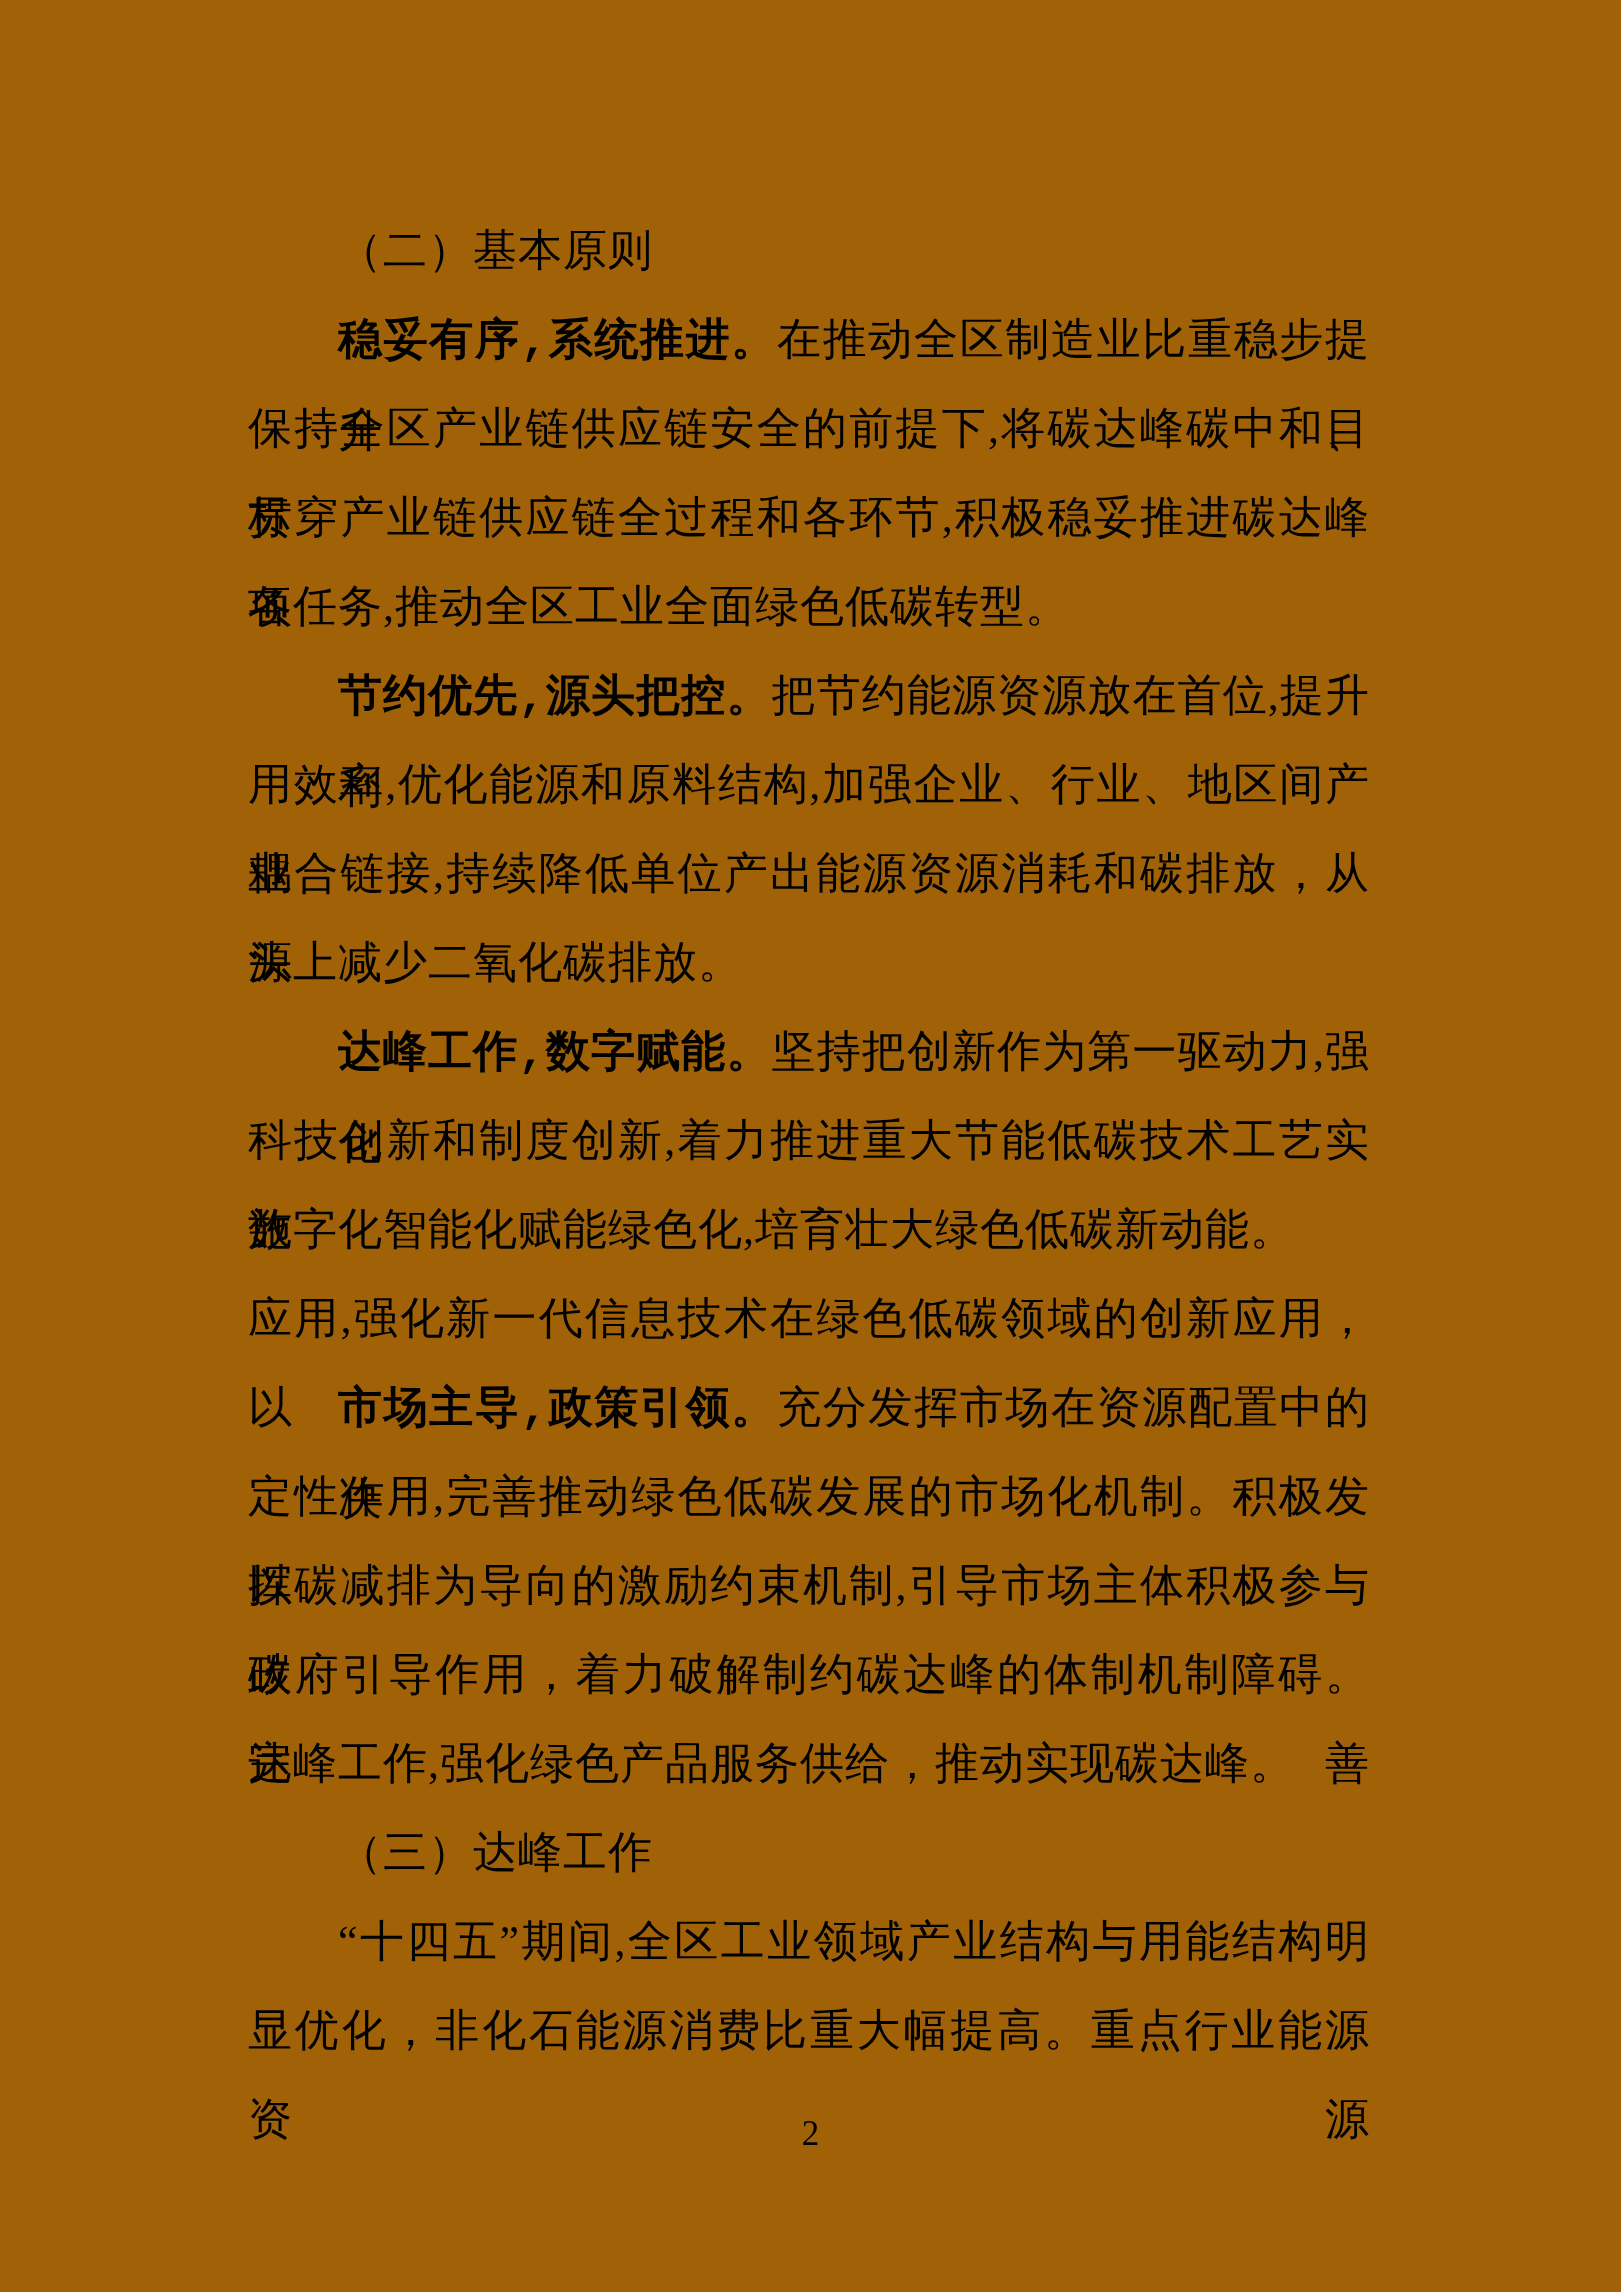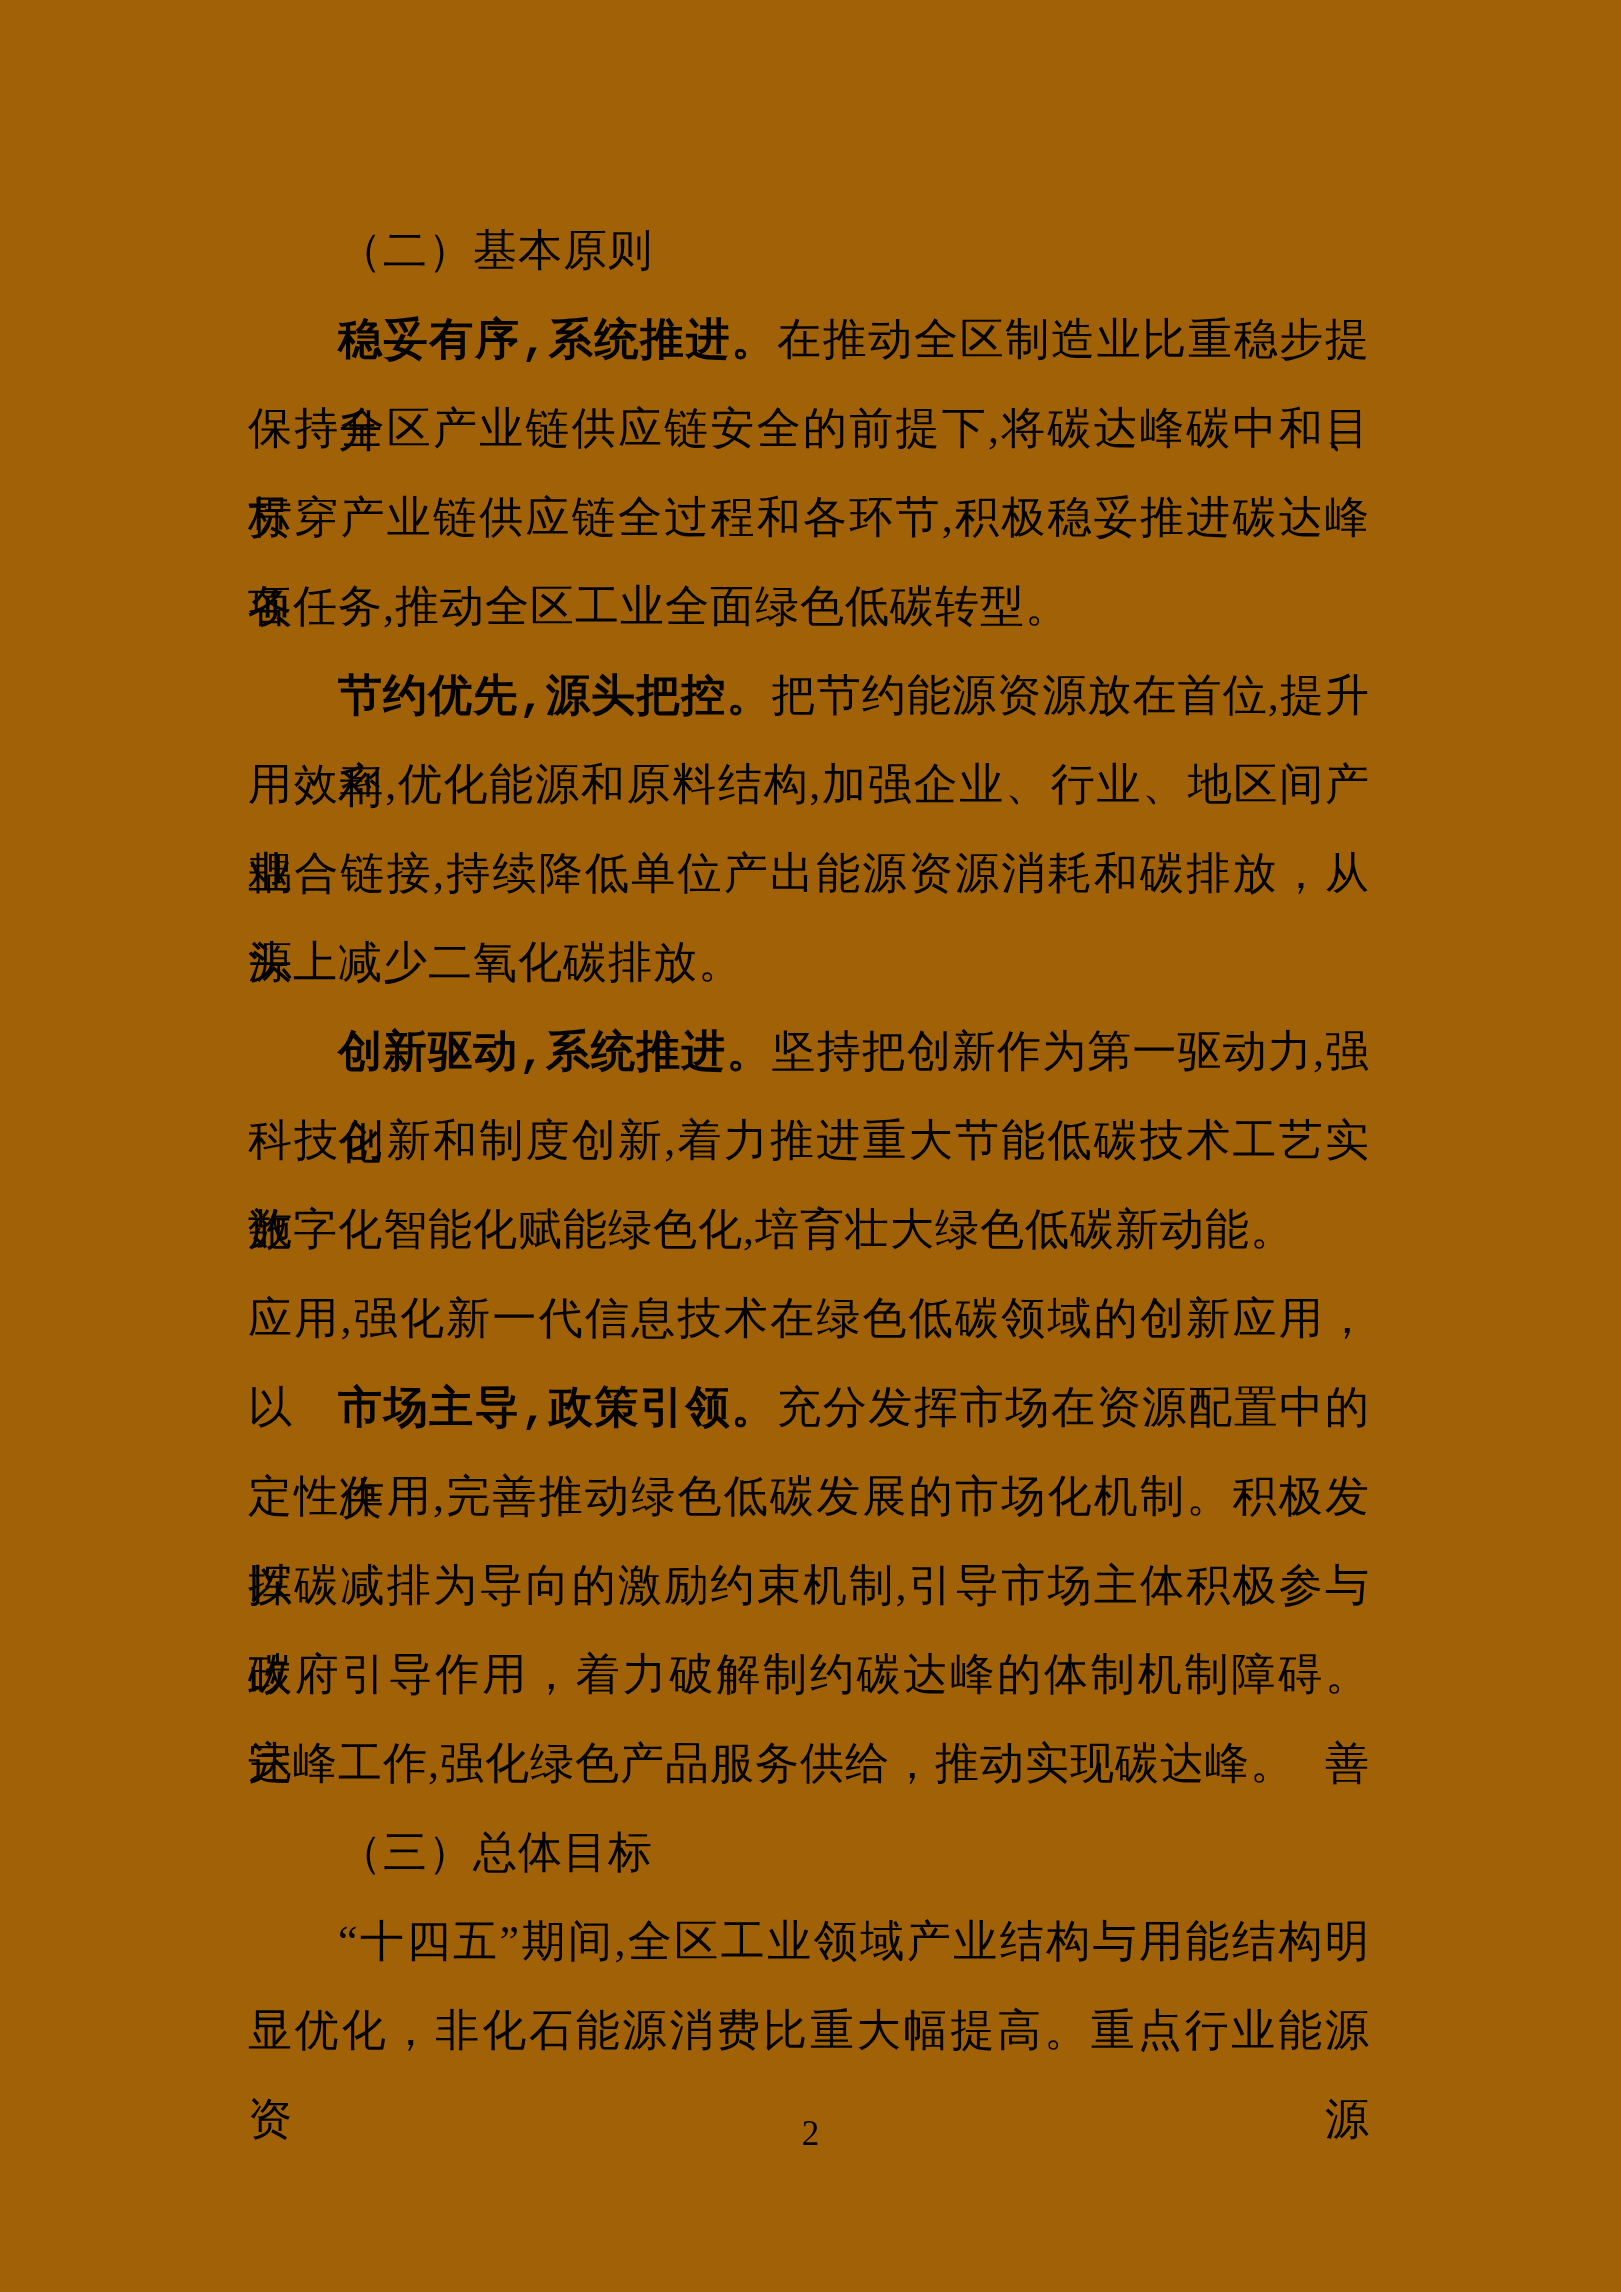--- a/index.html
+++ b/index.html
@@ -86,21 +86,21 @@
       <span>用效率,优化能源和原料结构,加强企业、行业、地区间产业</span>
     </div>
     <div class="line fill">
       <span>耦合链接,持续降低单位产出能源资源消耗和碳排放，从源</span>
     </div>
     <div class="line">
       <span>头上减少二氧化碳排放。</span>
     </div>
 
     <div class="line indent fill">
-      <span class="lead">创新驱动,系统推进。</span><span>坚持把创新作为第一驱动力,强化</span>
+      <span class="lead">达峰工作,数字赋能。</span><span>坚持把创新作为第一驱动力,强化</span>
     </div>
     <div class="line fill">
       <span>科技创新和制度创新,着力推进重大节能低碳技术工艺实施</span>
     </div>
     <div class="line">
       <span>数字化智能化赋能绿色化,培育壮大绿色低碳新动能。</span>
     </div>
     <div class="line fill">
       <span>应用,强化新一代信息技术在绿色低碳领域的创新应用，以</span>
     </div>
@@ -115,21 +115,21 @@
       <span>以碳减排为导向的激励约束机制,引导市场主体积极参与碳</span>
     </div>
     <div class="line fill">
       <span>政府引导作用，着力破解制约碳达峰的体制机制障碍。完善</span>
     </div>
     <div class="line">
       <span>达峰工作,强化绿色产品服务供给，推动实现碳达峰。</span>
     </div>
 
     <div class="line indent">
-      <span>（三）总体目标</span>
+      <span>（三）达峰工作</span>
     </div>
 
     <div class="line indent fill">
       <span>“十四五”期间,全区工业领域产业结构与用能结构明</span>
     </div>
     <div class="line fill">
       <span>显优化，非化石能源消费比重大幅提高。重点行业能源资源</span>
     </div>
 
   </div>

